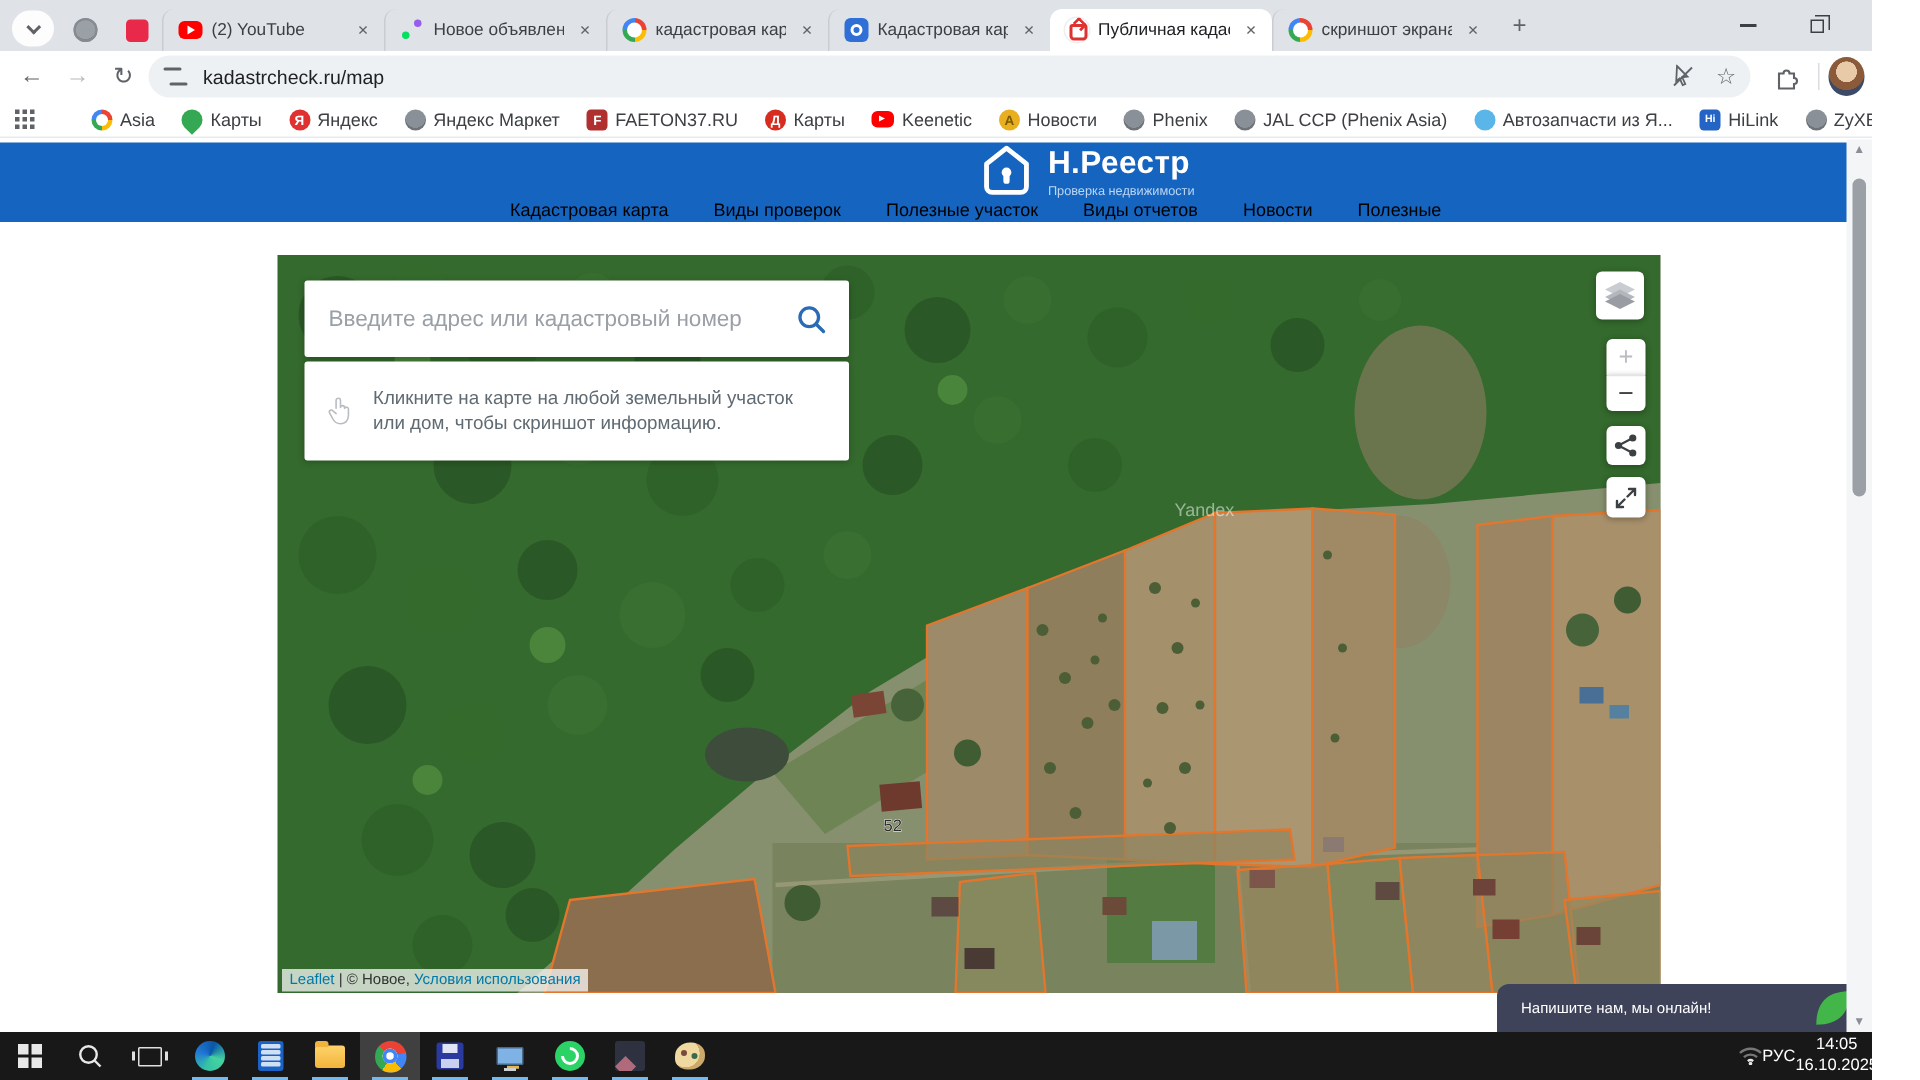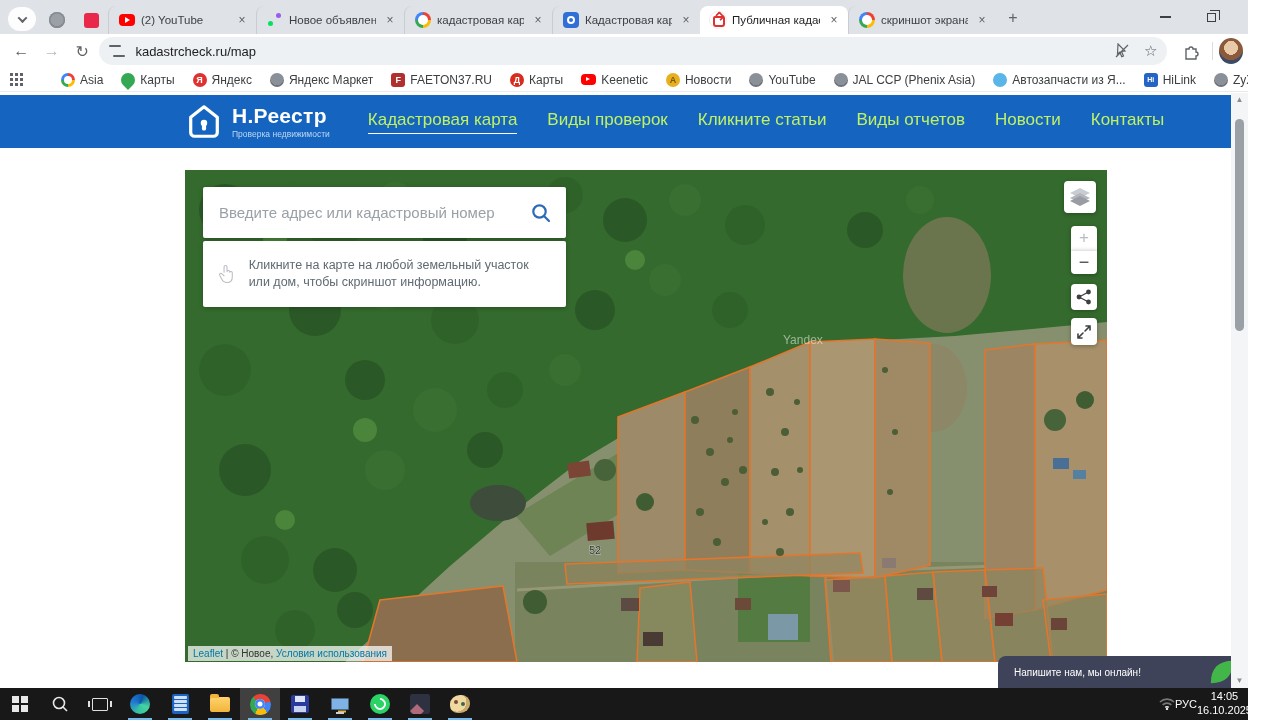--- a/index.html
+++ b/index.html
@@ -61,26 +61,26 @@
   .appsgrid b { background:#5f6368; }
   .bm-div { width:1px; height:14px; background:#dadce0; }
   .bm { display:flex; align-items:center; gap:5px; font-size:12px; color:#3c4043; white-space:nowrap; }
   .bmi { width:14px; height:14px; border-radius:50%; flex:0 0 auto; display:flex; align-items:center; justify-content:center; font-size:9px; font-weight:bold; color:#fff; }
   .bmi.sq { border-radius:3px; }
   .bmi.globe2 { background:radial-gradient(circle at 50% 40%, #8a9097 0 60%, #6d7379 61%); }
   .bmi.pin { background:#34a853; border-radius:50% 50% 50% 0; transform:rotate(-45deg); }
 
   
   .content { position:absolute; top:93px; left:0; width:1263px; height:595px; background:#fff; overflow:hidden; }
-  .siteheader { position:absolute; top:2px; left:0; width:1263px; height:53px; background:#1565c0; display:flex; align-items:center; }
+  .siteheader { position:absolute; top:2px; left:0; width:1263px; height:53px; background:#1565c0; display:flex; align-items:center;flex-direction:column; }
   .logo { display:flex; align-items:center; gap:9px; margin-left:185px; }
   .logo-txt .brand { color:#fff; font-size:21px; font-weight:bold; letter-spacing:.3px; }
   .logo-txt .tagline { color:#bcd6f2; font-size:8.5px; margin-top:1px; }
   .mainnav { display:flex; gap:30px; margin-left:38px; }
-  .mainnav a { color:#bef264; font-size:17px; text-decoration:none; padding-bottom:3px; }
+  .mainnav a { color:#000000; font-size:12px; text-decoration:none; padding-bottom:3px; }
   .mainnav a.cur { border-bottom:1.5px solid #fff; }
 
   
   .map { position:absolute; left:185px; top:77px; width:922px; height:492px; background:#6f7f5f; overflow:hidden; }
   .map svg.base { position:absolute; inset:0; }
   .searchbox { position:absolute; left:18px; top:17px; width:363px; height:51px; background:#fff; border-radius:2px; box-shadow:0 1px 4px rgba(0,0,0,.25); display:flex; align-items:center; padding:0 14px 0 16px; }
   .searchbox input { flex:1; border:none; outline:none; font-size:15px; color:#333; font-family:"Liberation Sans",sans-serif; }
   .searchbox input::placeholder { color:#9aa0a6; }
   .hintbox { position:absolute; left:18px; top:71px; width:363px; height:66px; background:#fff; border-radius:2px; box-shadow:0 1px 4px rgba(0,0,0,.25); display:flex; align-items:center; padding:0 14px 0 14px; gap:14px; }
   .hintbox .txt { font-size:12.5px; color:#5f6a72; line-height:1.35; }
@@ -274,21 +274,21 @@
           <i style="left:5px;top:2.5px;border-left-width:4px;border-top-width:2.5px;border-bottom-width:2.5px;"></i>
         </span>
         <span>Keenetic</span>
       </span>
     <span class="bm">
         <span class="bmi" style="background:#e8b020;color:#7a5a00;">А</span>
         <span>Новости</span>
       </span>
     <span class="bm">
         <span class="bmi globe2"></span>
-        <span>YouTube</span>
+        <span>Phenix</span>
       </span>
     <span class="bm">
         <span class="bmi globe2"></span>
         <span>JAL CCP (Phenix Asia)</span>
       </span>
     <span class="bm">
         <span class="bmi" style="background:#5ab6e8;"></span>
         <span>Автозапчасти из Я...</span>
       </span>
     <span class="bm">
@@ -312,24 +312,24 @@
             <rect x="17.8" y="22" width="4.4" height="7" rx="2" fill="#ffffff"></rect>
         </svg>
         <div class="logo-txt">
           <div class="brand">Н.Реестр</div>
           <div class="tagline">Проверка недвижимости</div>
         </div>
       </div>
       <nav class="mainnav">
         <a href="#" class="cur">Кадастровая карта</a>
         <a href="#">Виды проверок</a>
-        <a href="#">Кликните статьи</a>
+        <a href="#">Полезные участок</a>
         <a href="#">Виды отчетов</a>
         <a href="#">Новости</a>
-        <a href="#">Контакты</a>
+        <a href="#">Полезные</a>
       </nav>
     </div>
 
     <div class="map">
       <svg class="base" width="922" height="492" viewBox="0 0 922 492">
         <rect width="922" height="492" fill="#87906e"></rect>
 
         <g>
           <polygon points="0,0 922,0 922,152 770,166 640,173 560,202 470,246 395,291 330,341 265,396 205,451 160,492 0,492" fill="#346a2d"></polygon>
           <polygon points="330,345 560,207 645,177 655,205 480,316 365,386" fill="#66804e" opacity=".75"></polygon>

